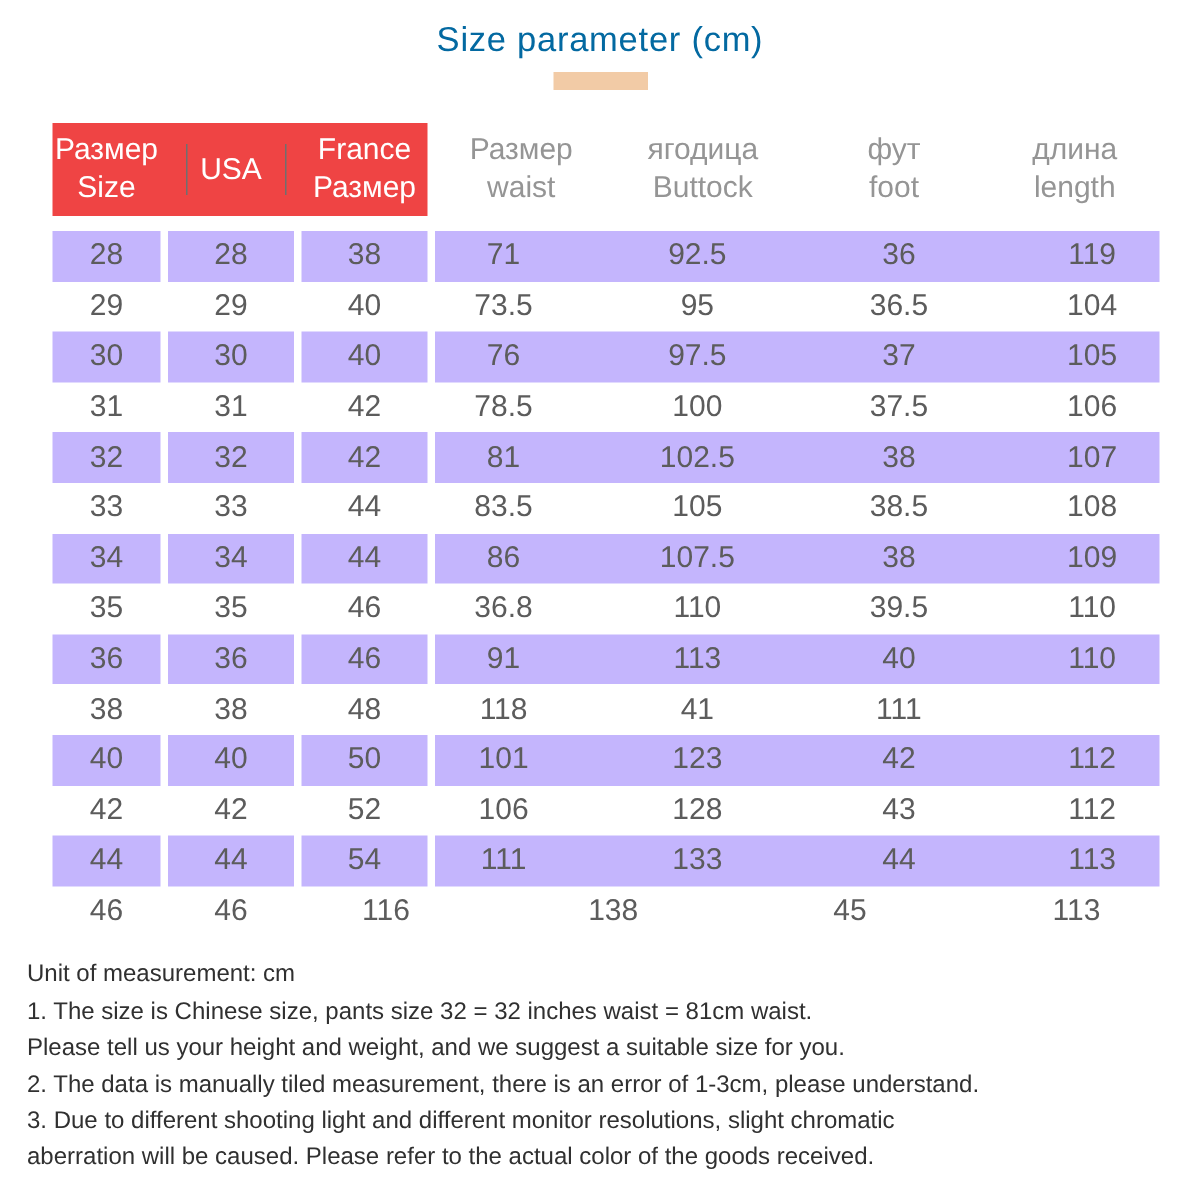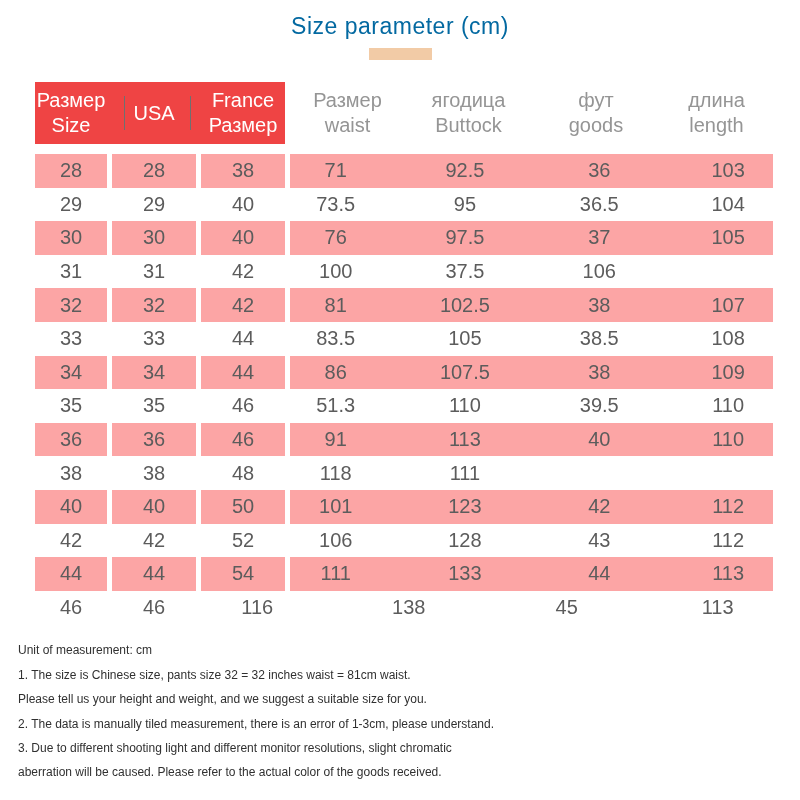--- a/index.html
+++ b/index.html
@@ -85,28 +85,28 @@
   .c1 { width: 72px; flex: none; }
   .c2 { width: 84px; flex: none; }
   .c3 { width: 84px; flex: none; }
   .rest {
     flex: 1;
     display: grid;
     grid-template-columns: 115fr 127fr 128fr 113fr;
     gap: 33px;
   }
   .trow.alt .c1, .trow.alt .c2, .trow.alt .c3, .trow.alt .rest {
-    background: #fca5a5;
+    background: #c4b5fd;
   }
 
   
   .notes {
     margin: 14px 10px 0 18px;
     color: #303030;
-    font-size: 12px;
+    font-size: 16px;
     line-height: 24.4px;
   }
 </style>
 </head>
 <body>
 
 <div class="title">Size parameter (cm)</div>
 <div class="title-underline"></div>
 
 <div class="size-table">
@@ -129,39 +129,39 @@
       <div class="hcell">
         <span>Размер</span>
         <span>waist</span>
       </div>
       <div class="hcell">
         <span>ягодица</span>
         <span>Buttock</span>
       </div>
       <div class="hcell">
         <span>фут</span>
-        <span>goods</span>
+        <span>foot</span>
       </div>
       <div class="hcell">
         <span>длина</span>
         <span>length</span>
       </div>
     </div>
   </div>
 
   <div class="tbody">
       <div class="trow alt">
     <div class="cell c1">28</div>
     <div class="cell c2">28</div>
     <div class="cell c3">38</div>
     <div class="rest">
       <div class="cell">71</div>
       <div class="cell">92.5</div>
       <div class="cell">36</div>
-      <div class="cell">103</div>
+      <div class="cell">119</div>
     </div>
   </div>
       <div class="trow">
     <div class="cell c1">29</div>
     <div class="cell c2">29</div>
     <div class="cell c3">40</div>
     <div class="rest">
       <div class="cell">73.5</div>
       <div class="cell">95</div>
       <div class="cell">36.5</div>
@@ -177,20 +177,21 @@
       <div class="cell">97.5</div>
       <div class="cell">37</div>
       <div class="cell">105</div>
     </div>
   </div>
       <div class="trow">
     <div class="cell c1">31</div>
     <div class="cell c2">31</div>
     <div class="cell c3">42</div>
     <div class="rest">
+      <div class="cell">78.5</div>
       <div class="cell">100</div>
       <div class="cell">37.5</div>
       <div class="cell">106</div>
     </div>
   </div>
       <div class="trow alt">
     <div class="cell c1">32</div>
     <div class="cell c2">32</div>
     <div class="cell c3">42</div>
     <div class="rest">
@@ -220,21 +221,21 @@
       <div class="cell">107.5</div>
       <div class="cell">38</div>
       <div class="cell">109</div>
     </div>
   </div>
       <div class="trow">
     <div class="cell c1">35</div>
     <div class="cell c2">35</div>
     <div class="cell c3">46</div>
     <div class="rest">
-      <div class="cell">51.3</div>
+      <div class="cell">36.8</div>
       <div class="cell">110</div>
       <div class="cell">39.5</div>
       <div class="cell">110</div>
     </div>
   </div>
       <div class="trow alt">
     <div class="cell c1">36</div>
     <div class="cell c2">36</div>
     <div class="cell c3">46</div>
     <div class="rest">
@@ -243,20 +244,21 @@
       <div class="cell">40</div>
       <div class="cell">110</div>
     </div>
   </div>
       <div class="trow">
     <div class="cell c1">38</div>
     <div class="cell c2">38</div>
     <div class="cell c3">48</div>
     <div class="rest">
       <div class="cell">118</div>
+      <div class="cell">41</div>
       <div class="cell">111</div>
     </div>
   </div>
       <div class="trow alt">
     <div class="cell c1">40</div>
     <div class="cell c2">40</div>
     <div class="cell c3">50</div>
     <div class="rest">
       <div class="cell">101</div>
       <div class="cell">123</div>

